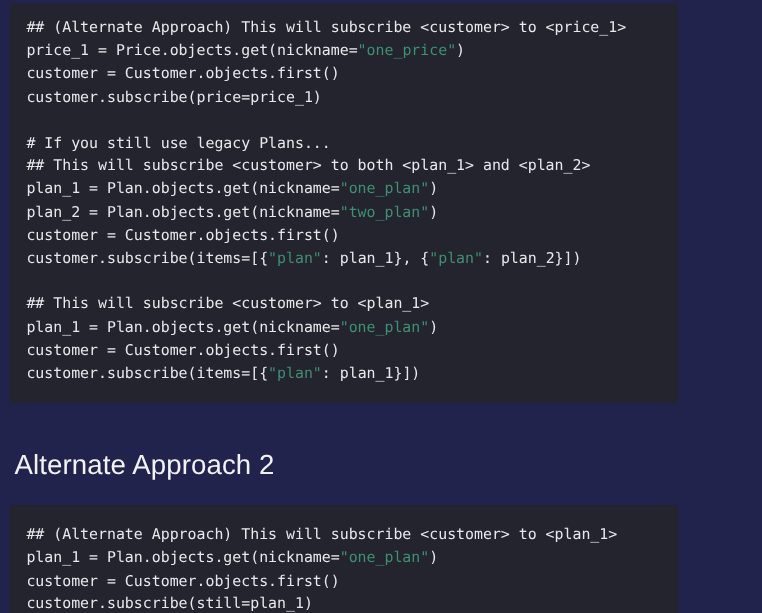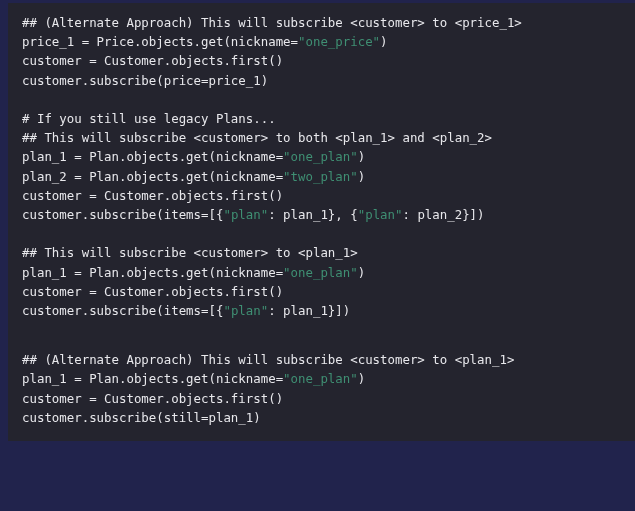--- a/index.html
+++ b/index.html
@@ -8,21 +8,21 @@
     background: #21234c;
   }
   body {
     width: 635px;
     height: 511px;
     overflow: hidden;
     font-family: "Liberation Sans", sans-serif;
     position: relative;
   }
   .page {
-    width: 635px;
+    width: 565px;
     height: 511px;
     background: #21234c;
     position: relative;
     overflow: hidden;
   }
   
   .left-gutter {
     position: absolute;
     left: 0;
     top: 0;
@@ -96,20 +96,23 @@
 <span>plan_2 = Plan.objects.get(nickname=</span><span class="str">"two_plan"</span><span>)</span>
 <span>customer = Customer.objects.first()</span>
 <span>customer.subscribe(items=[{</span><span class="str">"plan"</span><span>: plan_1}, {</span><span class="str">"plan"</span><span>: plan_2}])</span>
 <span></span>
 <span>## This will subscribe &lt;customer&gt; to &lt;plan_1&gt;</span>
 <span>plan_1 = Plan.objects.get(nickname=</span><span class="str">"one_plan"</span><span>)</span>
 <span>customer = Customer.objects.first()</span>
 <span>customer.subscribe(items=[{</span><span class="str">"plan"</span><span>: plan_1}])</span></pre>
   </div>
 
+  <div class="heading-wrap">
+    <h2 class="heading">Alternate Approach 2</h2>
+  </div>
 
   <div class="code-block second">
     <pre class="code"><span>## (Alternate Approach) This will subscribe &lt;customer&gt; to &lt;plan_1&gt;</span>
 <span>plan_1 = Plan.objects.get(nickname=</span><span class="str">"one_plan"</span><span>)</span>
 <span>customer = Customer.objects.first()</span>
 <span>customer.subscribe(still=plan_1)</span></pre>
   </div>
 
 </div>
 

